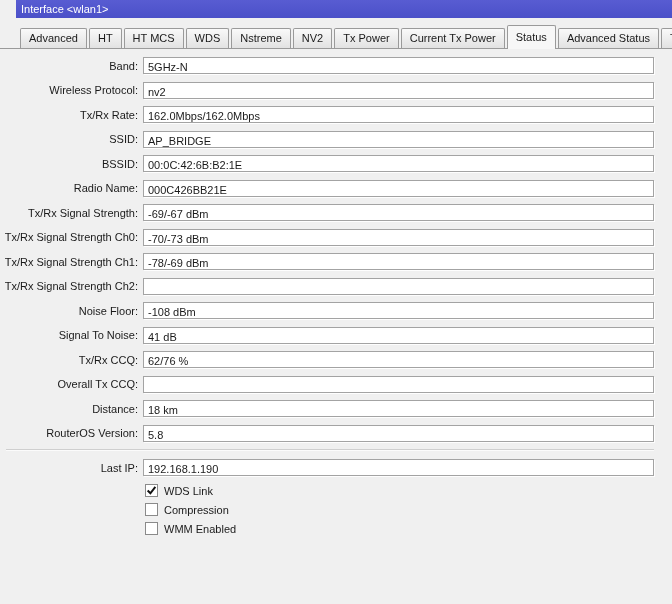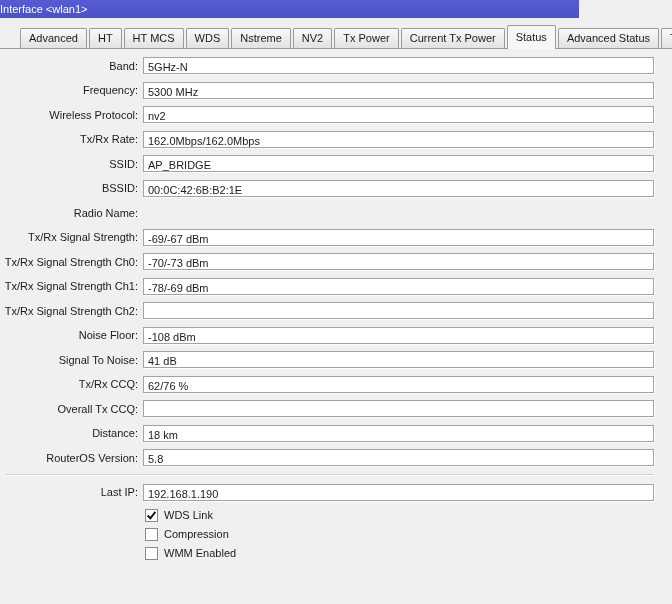--- a/index.html
+++ b/index.html
@@ -6,24 +6,25 @@
   body {
     width: 672px; height: 604px;
     background: #f0f0f0;
     font-family: "Liberation Sans", "DejaVu Sans", sans-serif;
     font-size: 11px;
     color: #1a1a1a;
     position: relative;
     overflow: hidden;
   }
   .titlebar {
-    position: absolute; top: 0; left: 0; width: 579px; height: 18px;
+    position: absolute; top: 0; left: 16px; width: 656px; height: 18px;
     background: linear-gradient(#585cd2, #4347c2);
     color: #ffffff;
     line-height: 18px;
+    padding-left: 5px;
     box-sizing: border-box;
     white-space: nowrap;
   }
   .tabstrip {
     position: absolute; top: 24px; left: 0; right: 0; height: 24px;
     display: flex; align-items: flex-end;
     padding-left: 20px;
     border-bottom: 1px solid #9a9a9a;
     box-sizing: content-box;
   }
@@ -114,26 +115,20 @@
 
 <div class="content">
   <div>
       <div class="row">
         <span class="lbl">Band:</span>
         <div class="field">
           <span>5GHz-N</span>
         </div>
       </div>
       <div class="row">
-        <span class="lbl">Frequency:</span>
-        <div class="field">
-          <span>5300 MHz</span>
-        </div>
-      </div>
-      <div class="row">
         <span class="lbl">Wireless Protocol:</span>
         <div class="field">
           <span>nv2</span>
         </div>
       </div>
       <div class="row">
         <span class="lbl">Tx/Rx Rate:</span>
         <div class="field">
           <span>162.0Mbps/162.0Mbps</span>
         </div>
@@ -145,20 +140,23 @@
         </div>
       </div>
       <div class="row">
         <span class="lbl">BSSID:</span>
         <div class="field">
           <span>00:0C:42:6B:B2:1E</span>
         </div>
       </div>
       <div class="row">
         <span class="lbl">Radio Name:</span>
+        <div class="field">
+          <span>000C426BB21E</span>
+        </div>
       </div>
       <div class="row">
         <span class="lbl">Tx/Rx Signal Strength:</span>
         <div class="field">
           <span>-69/-67 dBm</span>
         </div>
       </div>
       <div class="row">
         <span class="lbl">Tx/Rx Signal Strength Ch0:</span>
         <div class="field">

